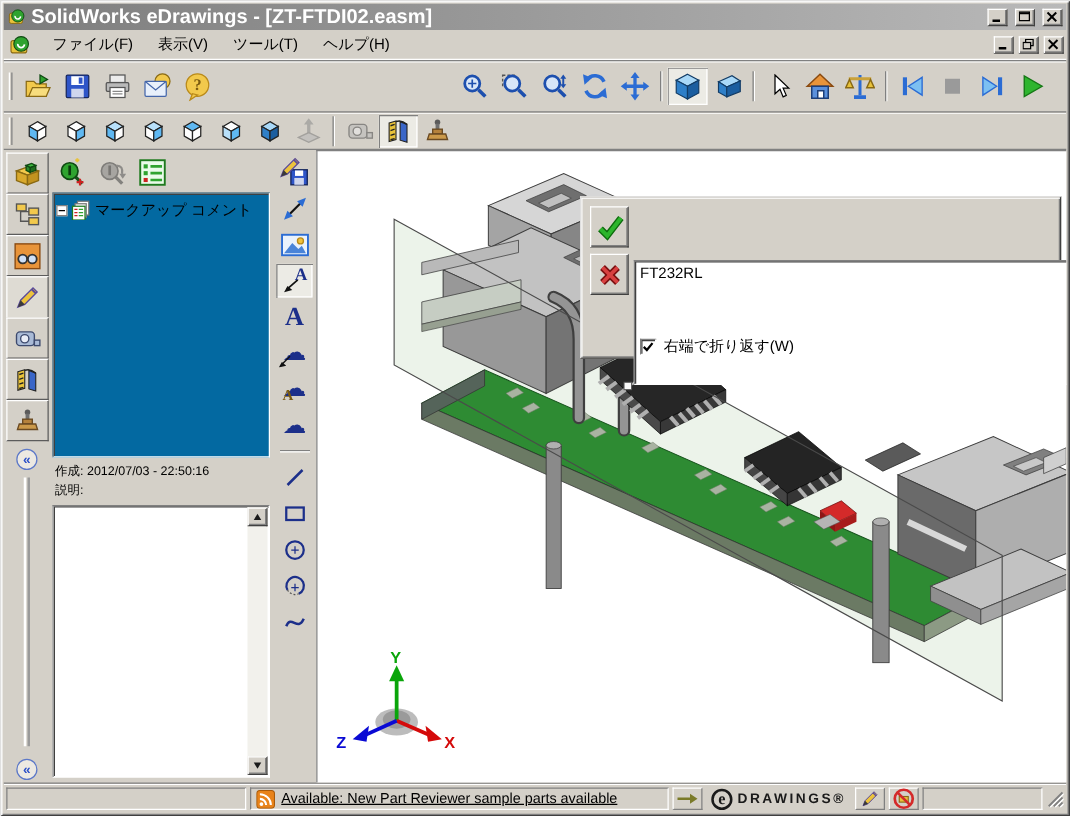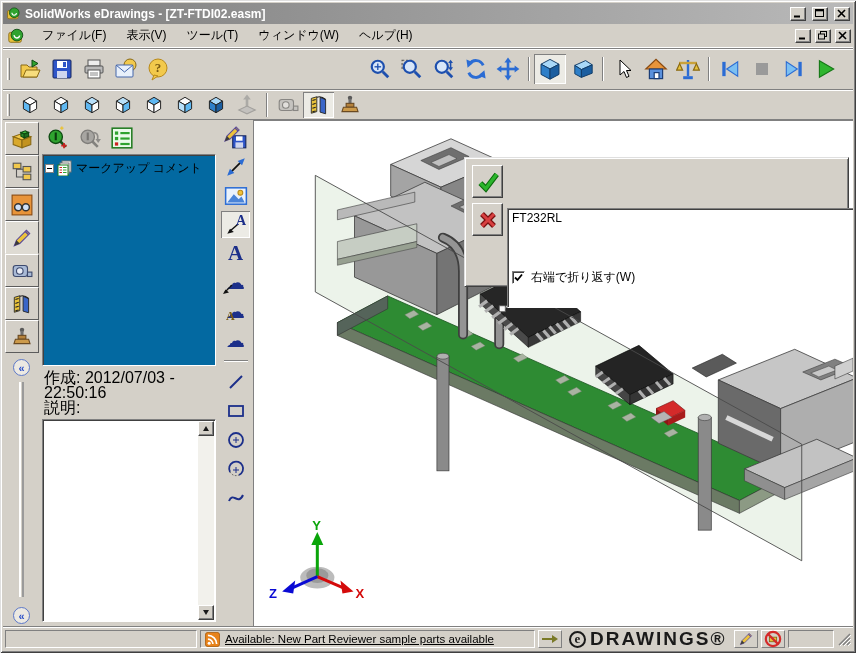--- a/index.html
+++ b/index.html
@@ -6,21 +6,21 @@
   html,body { width:856px; height:653px; }
   body { font-family:"Liberation Sans","DejaVu Sans",sans-serif; font-size:12px; background:#d4d0c8; overflow:hidden; }
 
   .window { width:856px; height:653px; display:flex; flex-direction:column; background:#d4d0c8;
     box-shadow: inset 1px 1px 0 #dfdfdf, inset -1px -1px 0 #404040, inset 2px 2px 0 #fff, inset -2px -2px 0 #808080;
     padding:3px; }
 
   
   .titlebar { height:21px; flex:0 0 21px; background:linear-gradient(90deg,#7d7d7d,#b9b9b9);
     display:flex; align-items:center; padding:0 3px; gap:4px; }
-  .titlebar .ttl { color:#fff; font-weight:bold; font-size:12px; white-space:nowrap; flex:1; }
+  .titlebar .ttl { color:#fff; font-weight:bold; font-size:16px; white-space:nowrap; flex:1; }
   .winbtn { width:16px; height:14px; background:#d4d0c8; border:1px solid; border-color:#fff #404040 #404040 #fff;
     box-shadow: inset -1px -1px 0 #808080; display:flex; align-items:center; justify-content:center; }
   .winbtn + .winbtn { margin-left:2px; }
 
   
   .menubar { height:24px; flex:0 0 24px; display:flex; align-items:center; gap:2px; padding:0 2px;
     border-bottom:1px solid #fff; }
   .menu-item { padding:3px 9px; white-space:nowrap; }
   .menubar .spacer { flex:1; }
 
@@ -52,21 +52,21 @@
   
   .sidepanel { flex:0 0 178px; display:flex; flex-direction:column; padding:2px 2px 4px 2px; }
   .ptoolbar { height:32px; flex:0 0 32px; display:flex; align-items:center; gap:4px; padding-left:2px; }
   .pbtn { width:28px; height:26px; display:flex; align-items:center; justify-content:center; }
   .tree { flex:0 0 212px; background:#0369a1; border:1px solid; border-color:#808080 #fff #fff #808080;
     box-shadow: inset 1px 1px 0 #404040; padding:4px 2px; overflow:hidden; }
   .trow { display:flex; align-items:center; gap:3px; height:18px; white-space:nowrap; }
   .trow.child { margin-left:16px; }
   .expander { width:9px; height:9px; border:1px solid #808080; background:#fff; position:relative; flex:0 0 9px; }
   .expander::after { content:""; position:absolute; left:1px; right:1px; top:3px; height:1px; background:#000; }
-  .meta { padding:4px 2px 0 2px; font-size:16px; line-height:15px; }
+  .meta { padding:4px 2px 0 2px; font-size:10px; line-height:15px; }
   .descbox { flex:1; margin-top:4px; background:#fff; border:1px solid; border-color:#808080 #fff #fff #808080;
     box-shadow: inset 1px 1px 0 #404040; position:relative; }
   .sb-v { position:absolute; top:1px; right:1px; bottom:1px; width:16px; background:#f2f1ec; display:flex; flex-direction:column; }
   .sb-btn { height:15px; flex:0 0 15px; background:#d4d0c8; border:1px solid; border-color:#fff #404040 #404040 #fff;
     box-shadow: inset -1px -1px 0 #808080; display:flex; align-items:center; justify-content:center; }
   .sb-track { flex:1; }
   .tri-up { width:0; height:0; border-left:3.5px solid transparent; border-right:3.5px solid transparent; border-bottom:5px solid #1a1a1a; }
   .tri-dn { width:0; height:0; border-left:3.5px solid transparent; border-right:3.5px solid transparent; border-top:5px solid #1a1a1a; }
 
   
@@ -99,21 +99,21 @@
   .scell { height:18px; border:1px solid; border-color:#808080 #fff #fff #808080; display:flex; align-items:center; padding:0 4px; gap:5px; }
   .scell.empty1 { flex:0 0 192px; }
   .scell.linkcell { flex:0 0 335px; }
   .scell.fill { flex:1; }
   .slink { text-decoration:underline; font-size:11.5px; white-space:nowrap; }
   .sbtn { height:18px; width:24px; display:flex; align-items:center; justify-content:center;
     border:1px solid; border-color:#fff #808080 #808080 #fff; }
   .logo { display:flex; align-items:center; gap:4px; padding:0 4px; }
   .logo-e { width:17px; height:17px; border:2px solid #1a1a1a; border-radius:50%; display:flex; align-items:center; justify-content:center;
     font-family:"Liberation Serif","DejaVu Serif",serif; font-weight:bold; font-size:13px; color:#1a1a1a; }
-  .logo-text { font-weight:bold; font-size:19px; letter-spacing:2px; color:#1a1a1a; }
+  .logo-text { font-weight:bold; font-size:11px; letter-spacing:2px; color:#1a1a1a; }
 </style>
 </head>
 <body>
 
 <svg width="0" height="0" style="position:absolute">
   <defs>
     <symbol id="mag" viewBox="0 0 20 20">
       <circle cx="8" cy="8" r="5.5" fill="#d8e6f8" stroke="#1d4fae" stroke-width="2"></circle>
       <line x1="12.5" y1="12.5" x2="17.5" y2="17.5" stroke="#1d4fae" stroke-width="2.6"></line>
     </symbol>
@@ -202,21 +202,20 @@
       </span>
   </div>
 
   <div class="menubar">
     <svg class="icon" width="18" height="18" viewBox="0 0 20 20" style="margin:0 6px 0 2px">
         <use href="#edrw"></use>
       </svg>
     <span class="menu-item">ファイル(F)</span>
     <span class="menu-item">表示(V)</span>
     <span class="menu-item">ツール(T)</span>
-    <span class="menu-item">ウィンドウ(W)</span>
     <span class="menu-item">ヘルプ(H)</span>
     <span class="spacer"></span>
     <span class="winbtn">
         <svg width="10" height="9">
           <line x1="1" y1="7.5" x2="7" y2="7.5" stroke="#000" stroke-width="2"></line>
         </svg>
       </span>
     <span class="winbtn">
         <svg width="10" height="9">
           <rect x="2.5" y="0.5" width="6" height="5" fill="#d4d0c8" stroke="#000"></rect>

